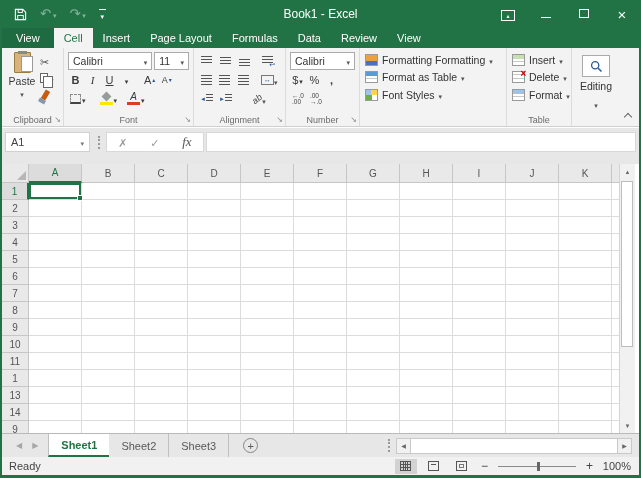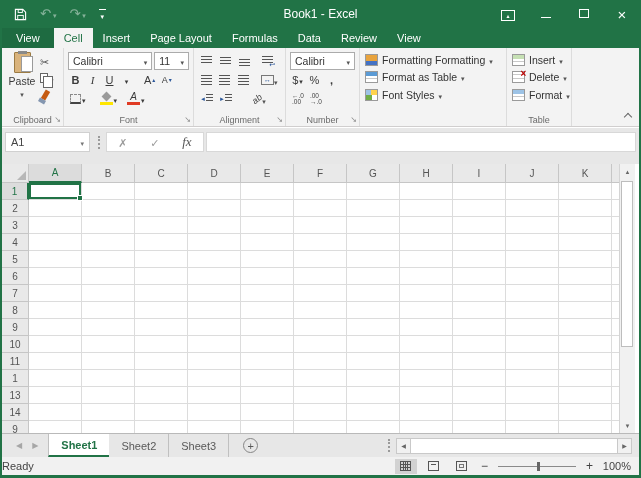--- a/index.html
+++ b/index.html
@@ -145,21 +145,21 @@
   .stab.active{background:#fff;color:#217346;font-weight:bold;border-bottom:2px solid #217346;border-right:none;border-left:1px solid #c0c0c0}
   .newsheet{width:15px;height:15px;border:1px solid #868686;border-radius:50%;color:#595959;display:flex;align-items:center;justify-content:center;align-self:center;margin-left:14px;font-size:11px}
   .newsheet::after{content:"+";line-height:0}
   .sb-handle{align-self:center;height:13px;border-left:2px dotted #9a9a9a;margin-left:auto}
   .hscroll{align-self:center;margin:0 7px 0 6px;width:236px;height:16px;background:#f1f1f1;border:1px solid #c9c9c9;display:flex}
   .hs-btn{width:13px;display:flex;align-items:center;justify-content:center;font-size:6px;color:#666}
   .hthumb{flex:1;background:#fff;border-left:1px solid #c9c9c9;border-right:1px solid #c9c9c9}
 
   
   .statusbar{position:absolute;top:457px;left:0;right:0;height:18px;background:#f1f1f1;display:flex;align-items:center;font-size:11px;color:#444}
-  .status-left{}
+  .status-left{padding-left:7px}
   .status-right{margin-left:auto;display:flex;align-items:center;gap:6px;padding-right:8px}
   .vbtn{width:22px;height:15px;display:flex;align-items:center;justify-content:center}
   .vbtn.on{background:#d2d2d2}
   .ic-normal{width:11px;height:10px;border:1px solid #555;background:linear-gradient(#555 0 0) 50% 0/1px 100% no-repeat,linear-gradient(#555 0 0) 0 33%/100% 1px no-repeat,linear-gradient(#555 0 0) 0 66%/100% 1px no-repeat,linear-gradient(#555 0 0) 25% 0/1px 100% no-repeat,linear-gradient(#555 0 0) 75% 0/1px 100% no-repeat}
   .ic-pagelayout{width:11px;height:10px;border:1px solid #555;position:relative}
   .ic-pagelayout::after{content:"";position:absolute;left:2px;right:2px;top:2px;height:1px;background:#555}
   .ic-pagebreak{width:11px;height:10px;border:1px solid #555;position:relative}
   .ic-pagebreak::after{content:"";position:absolute;left:2px;right:2px;top:2px;bottom:2px;border:1px dashed #777}
   .zbtn{font-size:12px;color:#444;padding:0 2px}
   .ztrack{position:relative;width:78px;height:1px;background:#8a8a8a;margin:0 2px}
@@ -440,20 +440,32 @@
         <i class="dd" style="color:#555"></i>
       </div>
       <div class="stylebtn">
         <i class="icbox ic-format"></i>
         <i style="font-style:normal">Format</i>
         <i class="dd" style="color:#555"></i>
       </div>
       <span class="glabel">Table</span>
     </div>
 
+    <div class="rgroup" style="width:50px;border-right:none">
+      <div class="edit-wrap">
+        <span class="edit-iconbtn">
+          <svg width="13" height="13" viewBox="0 0 13 13">
+            <circle cx="5.2" cy="5.2" r="3.6" fill="none" stroke="#2b579a" stroke-width="1.3"></circle>
+            <line x1="8.2" y1="8.2" x2="11.5" y2="11.5" stroke="#2b579a" stroke-width="1.5"></line>
+          </svg>
+        </span>
+        <span class="edit-lbl">Editing</span>
+        <i class="dd" style="color:#555"></i>
+      </div>
+    </div>
 
     <span class="collapse-chevron"></span>
   </div>
 
   <div class="formulabar">
     <div class="namebox">
       <i style="font-style:normal">A1</i>
       <i class="dd"></i>
     </div>
     <span class="fb-handle"></span>

